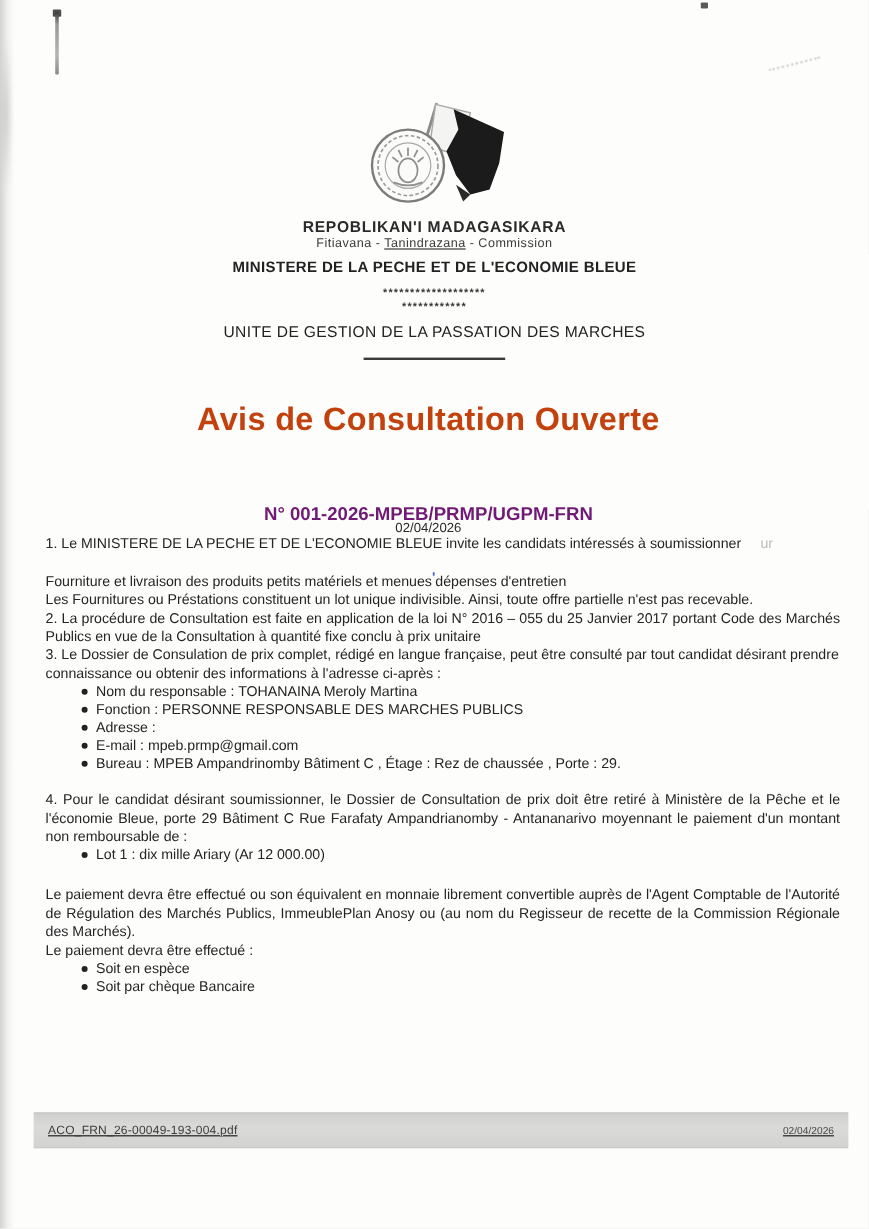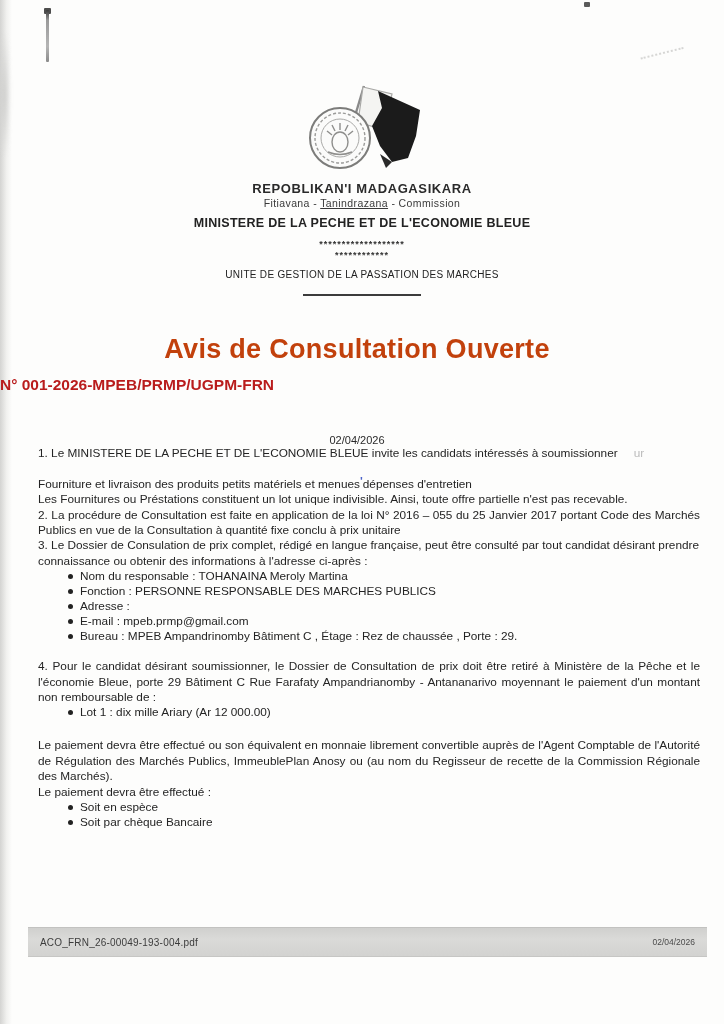--- a/index.html
+++ b/index.html
@@ -59,32 +59,32 @@
   }
   .logo-motto .underlined{text-decoration:underline;}
   
   .ministry-block{
     position:absolute;top:216px;left:0;width:724px;text-align:center;color:#222;
   }
   .ministry-line{font-weight:bold;font-size:12.5px;letter-spacing:.3px;}
   .stars{font-size:9px;font-weight:bold;letter-spacing:1px;margin-top:9px;color:#333;}
   .stars2{font-size:9px;font-weight:bold;letter-spacing:1px;margin-top:1px;color:#333;}
   .dept-line{font-size:11.5px;margin-top:8px;letter-spacing:.3px;}
-  .unit-line{font-size:10px;margin-top:9px;letter-spacing:.3px;}
+  .unit-line{font-size:13px;margin-top:9px;letter-spacing:.3px;}
   .header-rule{
     width:118px;border:0;border-top:2px solid #3c3c3c;margin:14px auto 0 auto;
   }
   
   .doc-title{
     position:absolute;top:334px;left:0;width:714px;text-align:center;
     font-size:27px;font-weight:bold;color:#c2410c;letter-spacing:.3px;
   }
   .doc-ref{
-    position:absolute;top:376px;left:0;width:714px;
-    font-size:15.5px;font-weight:bold;color:#b91c1c;
+    position:absolute;top:420px;left:0;width:714px;text-align:center;
+    font-size:15.5px;font-weight:bold;color:#701a75;
   }
   .doc-date{
     position:absolute;top:434px;left:0;width:714px;text-align:center;
     font-size:11px;color:#2a2a2a;
   }
   
   .content{
     position:absolute;top:446px;left:38px;width:662px;
     font-size:11.8px;line-height:15.4px;color:#242424;
   }
@@ -104,21 +104,21 @@
   .p4{margin-bottom:17px;text-align:justify;}
   .lot-list{margin-bottom:18px;}
   .p5{margin-bottom:35px;text-align:justify;}
   .p6{margin-bottom:15px;}
   
   .footer-bar{
     position:absolute;left:28px;top:927px;width:679px;height:30px;
     background:linear-gradient(to bottom,#cfcfcd,#dadad8 40%,#d2d2d0);
     box-shadow:inset 0 1px 0 #c2c2c0, inset 0 -1px 0 #c6c6c4;
     display:flex;align-items:center;justify-content:space-between;
-    padding:0 12px;box-sizing:border-box;
+    padding:0 12px;box-sizing:border-box;text-decoration:underline;
   }
   .footer-filename{font-size:10px;color:#3c3c3c;letter-spacing:.2px;}
   .footer-date{font-size:8.5px;color:#4a4a4a;}
 </style>
 </head>
 <body>
 
 <div class="page">
 
   <div class="left-edge"></div>

